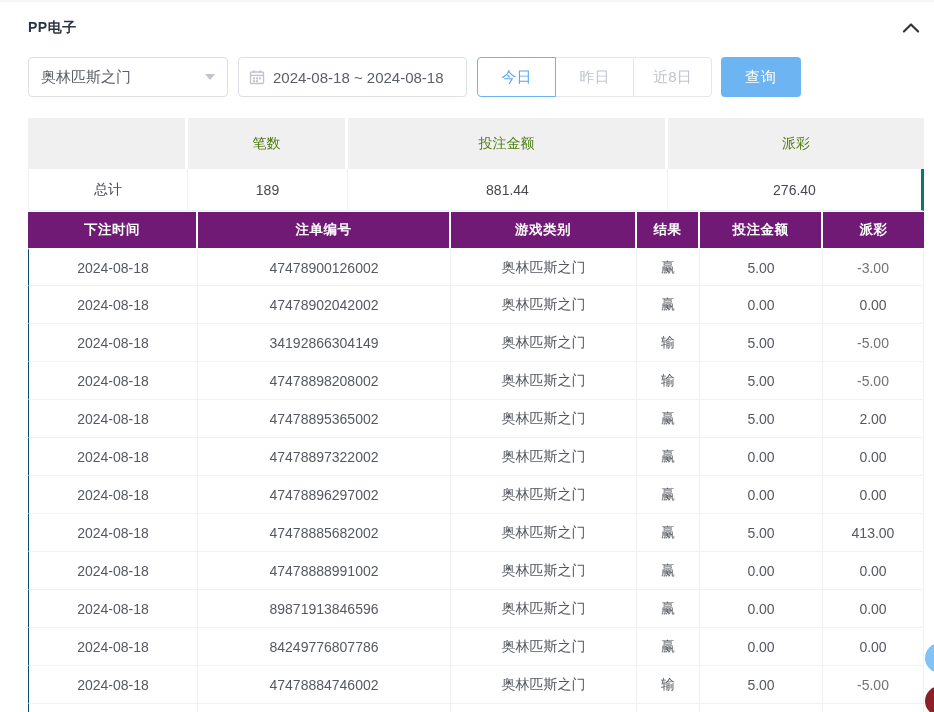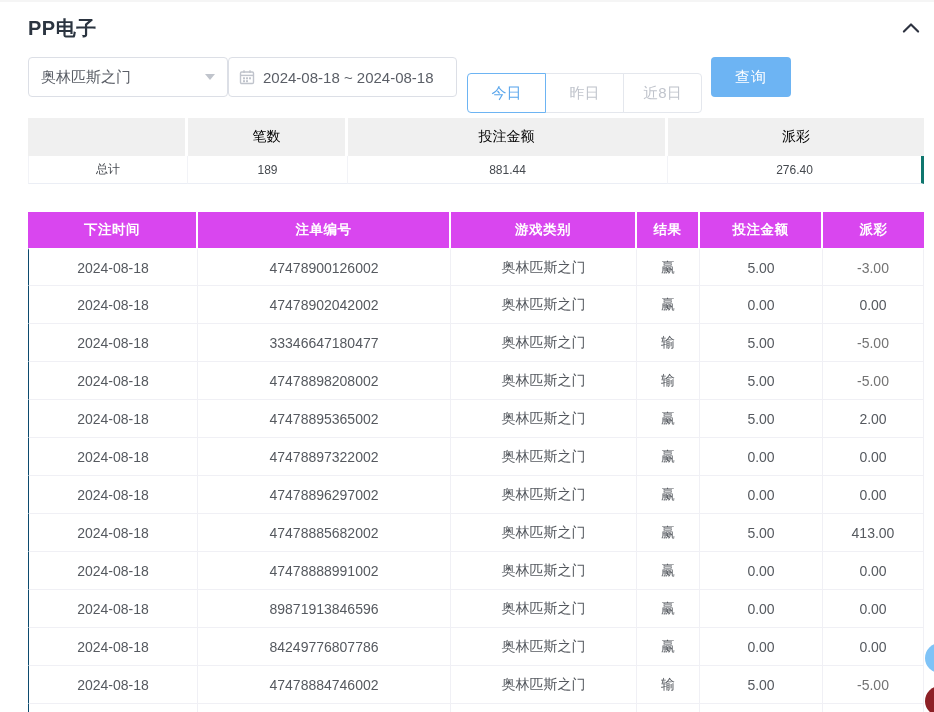--- a/index.html
+++ b/index.html
@@ -12,71 +12,70 @@
     position: relative;
     border-top: 2px solid #f5f5f5;
   }
   .page { position: absolute; left: 0; top: 0; width: 934px; height: 712px; }
 
   
   .panel-header {
     position: absolute; left: 28px; right: 10px; top: 13px; height: 26px;
     display: flex; align-items: center; justify-content: space-between;
   }
-  .panel-title { font-size: 20px; font-weight: bold; color: #2b3440; letter-spacing: .5px; }
+  .panel-title { font-size: 14px; font-weight: bold; color: #2b3440; letter-spacing: .5px; }
   .collapse-btn { background: none; border: none; cursor: pointer; padding: 2px; line-height: 0; }
 
   
   .filters { position: absolute; left: 28px; top: 55px; height: 40px; display: flex; }
   .ctl { height: 40px; border: 1px solid #dcdfe6; border-radius: 4px; background: #fff;
          display: flex; align-items: center; font-size: 15px; color: #5a5e66; }
   .game-select { width: 200px; padding: 0 12px; justify-content: space-between; cursor: pointer; }
   .caret-down { width: 0; height: 0; border-left: 5px solid transparent;
                 border-right: 5px solid transparent; border-top: 6px solid #c0c4cc; }
-  .date-range { width: 229px; padding: 0 10px; cursor: pointer; }
+  .date-range { width: 229px; margin-left: 10px; padding: 0 10px; cursor: pointer; }
   .date-range .cal { margin-right: 8px; line-height: 0; }
   .date-text { font-size: 15px; color: #5a5e66; white-space: nowrap; }
 
   .quick-group { display: flex; margin-left: 10px; }
   .quick-btn {
     width: 79px; height: 40px; background: #fff; border: 1px solid #e4e7ed;
     font-size: 15px; color: #c0c4cc; cursor: pointer; margin-left: -1px;
     font-family: inherit;
-    margin-top: 16px;
   }
   .quick-btn:first-child { margin-left: 0; border-radius: 4px 0 0 4px; }
   .quick-btn:last-child { border-radius: 0 4px 4px 0; }
   .quick-btn.active { border: 1px solid #6db4f3; color: #5aa6ec; position: relative; z-index: 1; }
 
   .search-btn {
     width: 80px; height: 40px; margin-left: 9px; border: none; border-radius: 4px;
     background: #6db4f3; color: #ffffff; font-size: 15px; cursor: pointer;
     font-family: Liberation Sans, sans-serif; letter-spacing: 1px;
   }
 
   
   table { border-collapse: separate; border-spacing: 0; table-layout: fixed; }
   .summary-table { position: absolute; left: 28px; top: 116px; width: 896px; }
   .summary-table th {
-    height: 38px; background: #f0f0f0; color: #000000;
+    height: 51px; background: #f0f0f0; color: #4d7c0f;
     font-size: 14px; font-weight: 400; text-align: center;
     border-right: 3px solid #fff;
   }
   .summary-table th:last-child { border-right: none; }
   .summary-table td {
-    height: 28px; text-align: center; font-size: 12px; color: #45494f; background: #fff;
+    height: 42px; text-align: center; font-size: 14px; color: #45494f; background: #fff;
     border-bottom: 1px solid #ebeef5; border-right: 1px solid #f2f3f7;
   }
   .summary-table td:first-child { border-left: 1px solid #f2f3f7; }
   .summary-table td:last-child { border-right: 3px solid #0f766e; }
 
   
   .bet-table { position: absolute; left: 28px; top: 210px; width: 896px; }
   .bet-table th {
-    height: 36px; background: #d946ef; color: #ffffff;
+    height: 36px; background: #701a75; color: #ffffff;
     font-size: 13.5px; font-weight: bold; text-align: center; letter-spacing: .5px;
     border-right: 2px solid #fff;
   }
   .bet-table th:last-child { border-right: none; }
   .bet-table td {
     height: 38px; text-align: center; font-size: 14px; color: #55595f; background: #fff;
     border-bottom: 1px solid #f0f0f5; border-right: 1px solid #f0f0f5;
   }
   .bet-table td:first-child { border-left: 1px solid #0c4a6e; }
   .bet-table tbody tr:first-child td { border-top: 2px solid #fff; }
@@ -191,21 +190,21 @@
         <tr>
           <td>2024-08-18</td>
           <td>47478902042002</td>
           <td>奥林匹斯之门</td>
           <td>赢</td>
           <td>0.00</td>
           <td>0.00</td>
         </tr>
         <tr>
           <td>2024-08-18</td>
-          <td>33346647180477</td>
+          <td>34192866304149</td>
           <td>奥林匹斯之门</td>
           <td>输</td>
           <td>5.00</td>
           <td class="neg">-5.00</td>
         </tr>
         <tr>
           <td>2024-08-18</td>
           <td>47478898208002</td>
           <td>奥林匹斯之门</td>
           <td>输</td>

